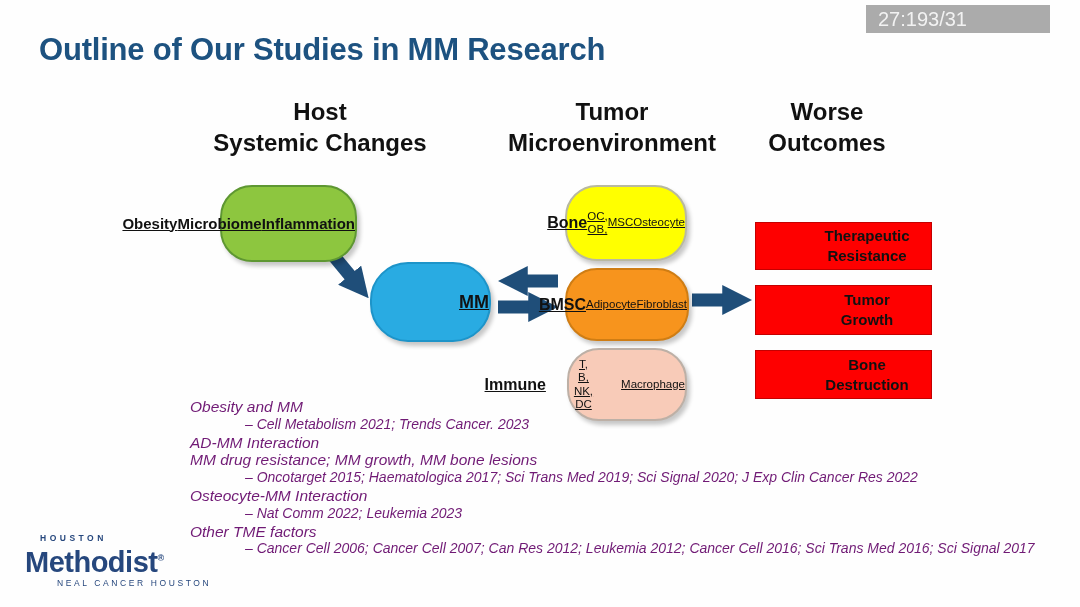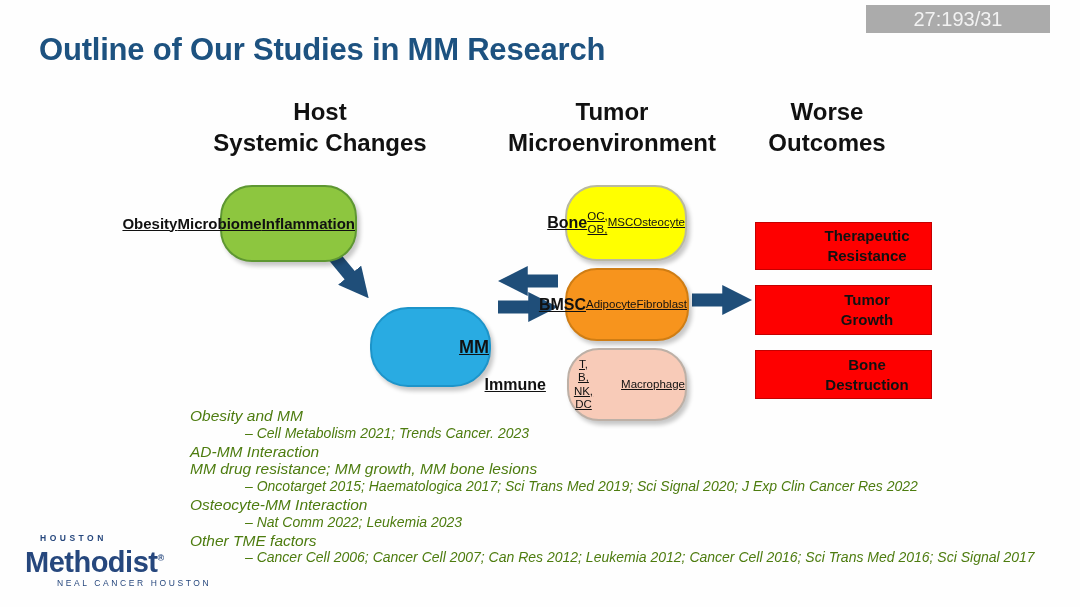--- a/index.html
+++ b/index.html
@@ -5,21 +5,21 @@
   html,body { margin:0; padding:0; background:#ffffff; }
   .stage {
     position:relative; width:1080px; height:607px; overflow:hidden;
     background:#fefefe; font-family:"Liberation Sans", sans-serif;
   }
 
   
   .timer {
     position:absolute; left:866px; top:5px; width:184px; height:28px;
     background:#ababab; color:#f2f2f2; display:flex; align-items:center;
-    justify-content:center; padding:0 12px; box-sizing:border-box;
+    justify-content:flex-start; padding:0 12px; box-sizing:border-box;
     font-size:20px;
   }
 
   
   .title {
     position:absolute; left:35px; top:28px; margin:4px;
     font-size:31px; font-weight:bold; color:#1d5280; letter-spacing:-0.2px;
   }
 
   
@@ -42,21 +42,21 @@
     text-decoration:underline;
   }
   .host-box {
     left:220px; top:185px; width:133px; height:73px; border-radius:32px;
     background:#8dc63f; border:2px solid #5e9732;
     font-size:15px; font-weight:bold; line-height:18px;
   }
   .mm-box {
     left:370px; top:262px; width:117px; height:76px; border-radius:38px;
     background:#29abe2; border:2px solid #1d94c9;
-    font-size:18px; font-weight:bold;margin-top:45px;
+    font-size:18px; font-weight:bold;
   }
   .bone-box {
     left:565px; top:185px; width:118px; height:72px; border-radius:32px;
     background:#ffff00; border:2px solid #b9b9a0;
   }
   .bmsc-box {
     left:565px; top:268px; width:120px; height:69px; border-radius:32px;
     background:#f7941d; border:2px solid #cf7d14;
   }
   .immune-box {
@@ -71,21 +71,21 @@
     position:absolute; left:755px; width:128px;
     background:#fe0000; border:1px solid #c40000;
     display:flex; flex-direction:column; align-items:center; justify-content:center;
     color:#111; font-size:15px; font-weight:bold; line-height:20px; text-align:center;padding-left:47px;
   }
   .outcome.o1 { top:222px; height:46px; }
   .outcome.o2 { top:285px; height:48px; }
   .outcome.o3 { top:350px; height:47px; }
 
   
-  .refs { position:absolute; left:190px; top:407px; width:890px; color:#4d7c0f; font-style:italic; }
+  .refs { position:absolute; left:190px; top:398px; width:890px; color:#701a75; font-style:italic; }
   .ref-line { line-height:17.8px; white-space:nowrap; }
   .ref-line.heading { font-size:15.5px; }
   .ref-line.ref { font-size:14px; padding-left:55px; }
 
   
   .logo { position:absolute; left:25px; top:533px; color:#26477d; }
   .logo-top { font-size:8.5px; letter-spacing:3.5px; margin-left:15px; font-weight:bold; }
   .logo-name {
     font-family:Liberation Sans, sans-serif; font-weight:bold;
     font-size:29px; line-height:30px; letter-spacing:-0.5px;

